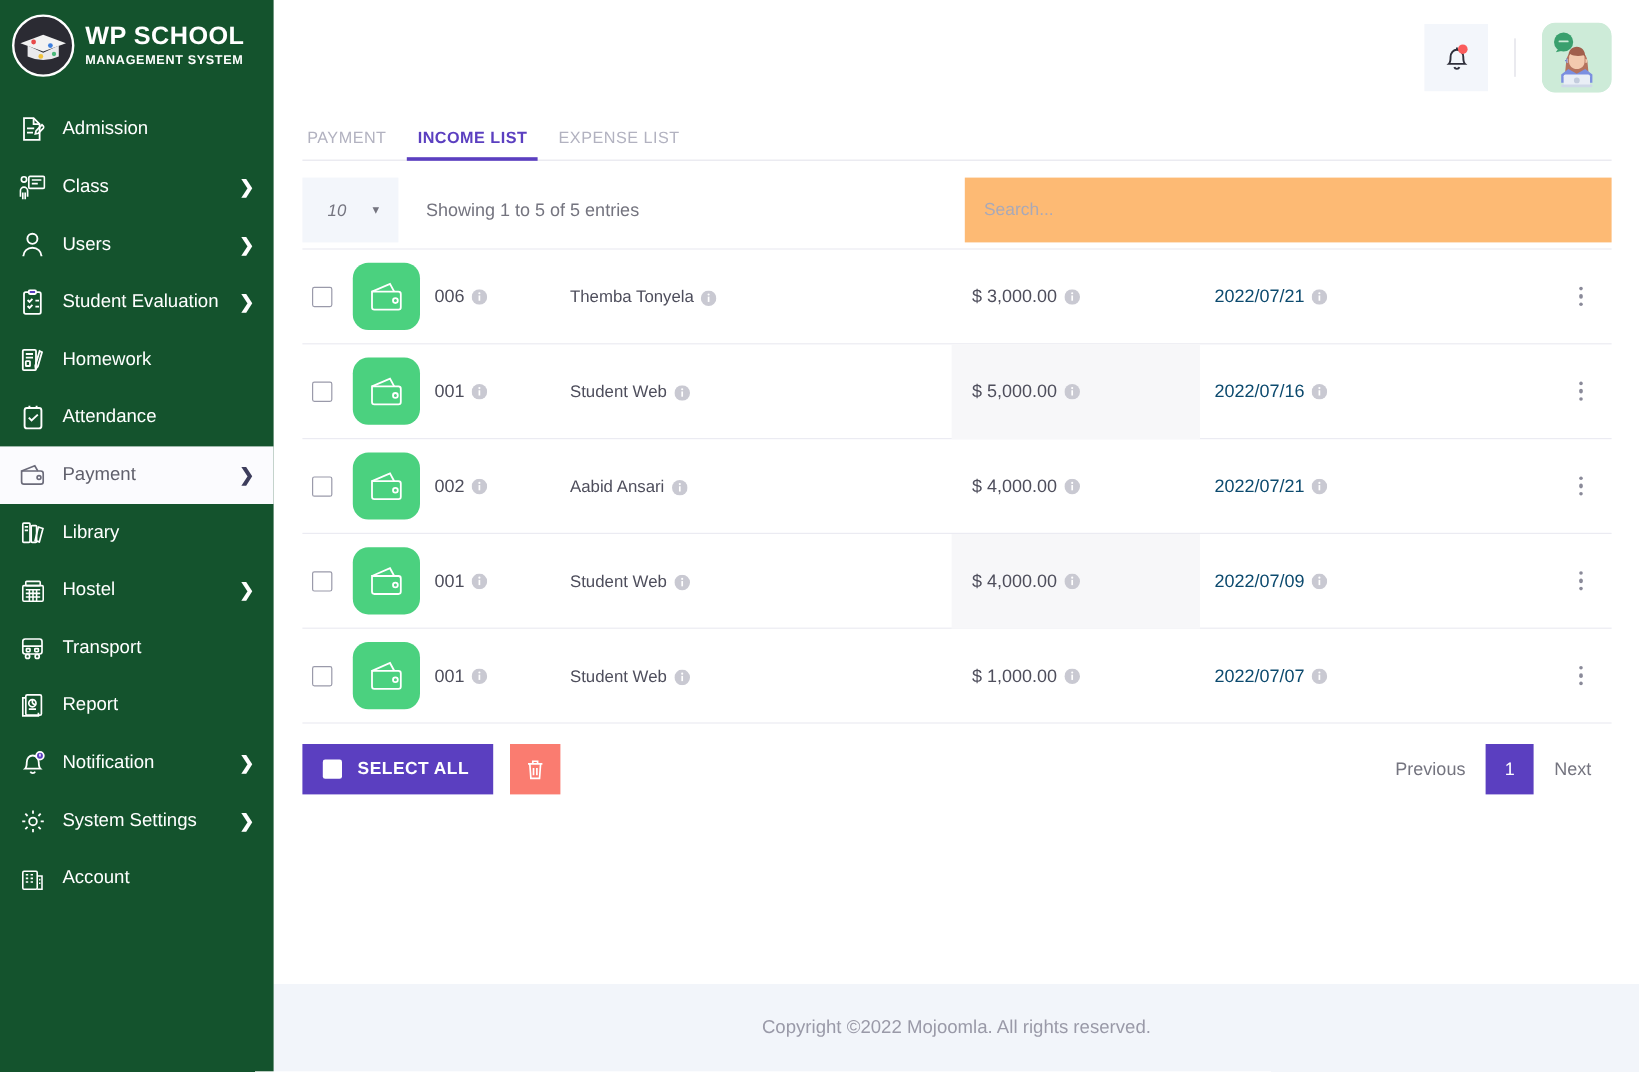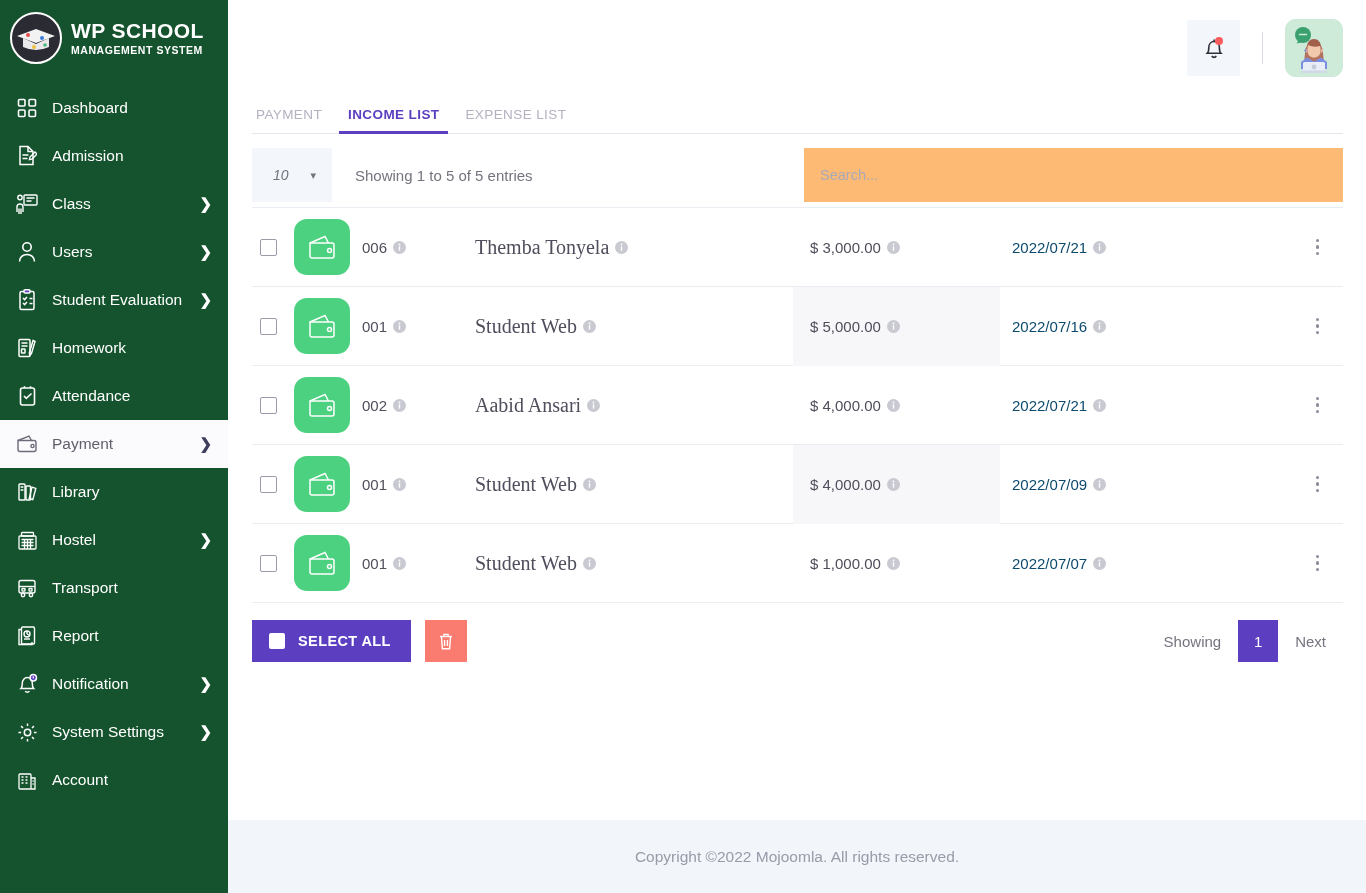--- a/index.html
+++ b/index.html
@@ -168,22 +168,22 @@
     width: 17px; height: 17px; border: 1px solid #9a9aaa;
     border-radius: 2px; background: #fff; cursor: pointer;
   }
   .c-icon { flex: 0 0 68px; display: flex; align-items: center; }
   .wallet {
     width: 56px; height: 56px; border-radius: 13px; background: #4bd17f;
     display: flex; align-items: center; justify-content: center;
   }
   .c-id { flex: 0 0 113px; display: flex; align-items: center; gap: 6px;
           font-size: 15px; color: #4e4e5c; }
-  .c-name { flex: 0 0 318px; display: flex; align-items: center; gap: 6px;
-            font-size: 20px; color: #4e4e5c; font-family: Liberation Serif, serif; }
+  .c-name { flex: 0 0 318px; display: flex; align-items: flex-end; gap: 6px;
+            font-size: 14px; color: #4e4e5c; }
   .c-amt { flex: 0 0 207px; display: flex; align-items: center; gap: 6px;
            font-size: 15px; color: #4e4e5c; height: 79px; padding-left: 17px; }
   .c-date { flex: 0 0 272px; display: flex; align-items: center; gap: 6px;
             font-size: 15px; color: #0c4a6e; padding-left: 12px; }
   .c-menu { flex: 1 1 auto; display: flex; align-items: center; justify-content: flex-end;
             padding-right: 24px; cursor: pointer; }
   .row.alt .c-amt { background: #f7f7f9; }
   .info { display: inline-flex; flex: 0 0 auto; }
   .kebab { display: flex; flex-direction: column; gap: 3px; align-items: center; }
   .kebab i { width: 3.5px; height: 3.5px; border-radius: 50%; background: #8a8a99; display: block; }
@@ -241,31 +241,20 @@
         </svg>
       </div>
       <div class="brand-text">
         <span class="brand-title">WP SCHOOL</span>
         <span class="brand-sub">MANAGEMENT SYSTEM</span>
       </div>
     </div>
 
     <nav class="nav">
 
-      <div class="nav-item">
-        <span class="ic">
-          <svg class="i" width="20" height="20" viewBox="0 0 20 20" fill="none" stroke="#fff" stroke-width="1.6">
-            <rect x="1.5" y="1.5" width="6.5" height="6.5" rx="1"></rect>
-              <rect x="12" y="1.5" width="6.5" height="6.5" rx="1"></rect>
-            <rect x="1.5" y="12" width="6.5" height="6.5" rx="1"></rect>
-              <rect x="12" y="12" width="6.5" height="6.5" rx="1"></rect>
-          </svg>
-        </span>
-        <span class="lbl">Dashboard</span>
-      </div>
 
       <div class="nav-item">
         <span class="ic">
           <svg class="i" width="20" height="22" viewBox="0 0 20 22" fill="none" stroke="#fff" stroke-width="1.5">
             <path d="M3 1.5h8l5 5v13H3z"></path>
               <path d="M11 1.5v5h5"></path>
               <path d="M5.5 10h6M5.5 13.5h5"></path>
             <path d="M13 12l5-5 2 2-5 5-2.6.6z" stroke-width="1.4"></path>
           </svg>
         </span>
@@ -815,21 +804,21 @@
         </button>
         <button class="trash-btn">
           <svg width="16" height="19" viewBox="0 0 16 19" fill="none" stroke="#ffffff" stroke-width="1.4">
             <path d="M2 4.5h12"></path>
               <path d="M3.5 4.5l.9 12.2h7.2l.9-12.2"></path>
             <path d="M6 4.5V2.4h4v2.1"></path>
               <path d="M6.6 8v6M9.4 8v6"></path>
           </svg>
         </button>
         <div class="pager">
-          <div class="pg">Showing</div>
+          <div class="pg">Previous</div>
           <div class="pg num">1</div>
           <div class="pg">Next</div>
         </div>
       </div>
 
     </div>
 
     <footer class="footer">
       <span>Copyright ©2022 Mojoomla. All rights reserved.</span>
     </footer>

